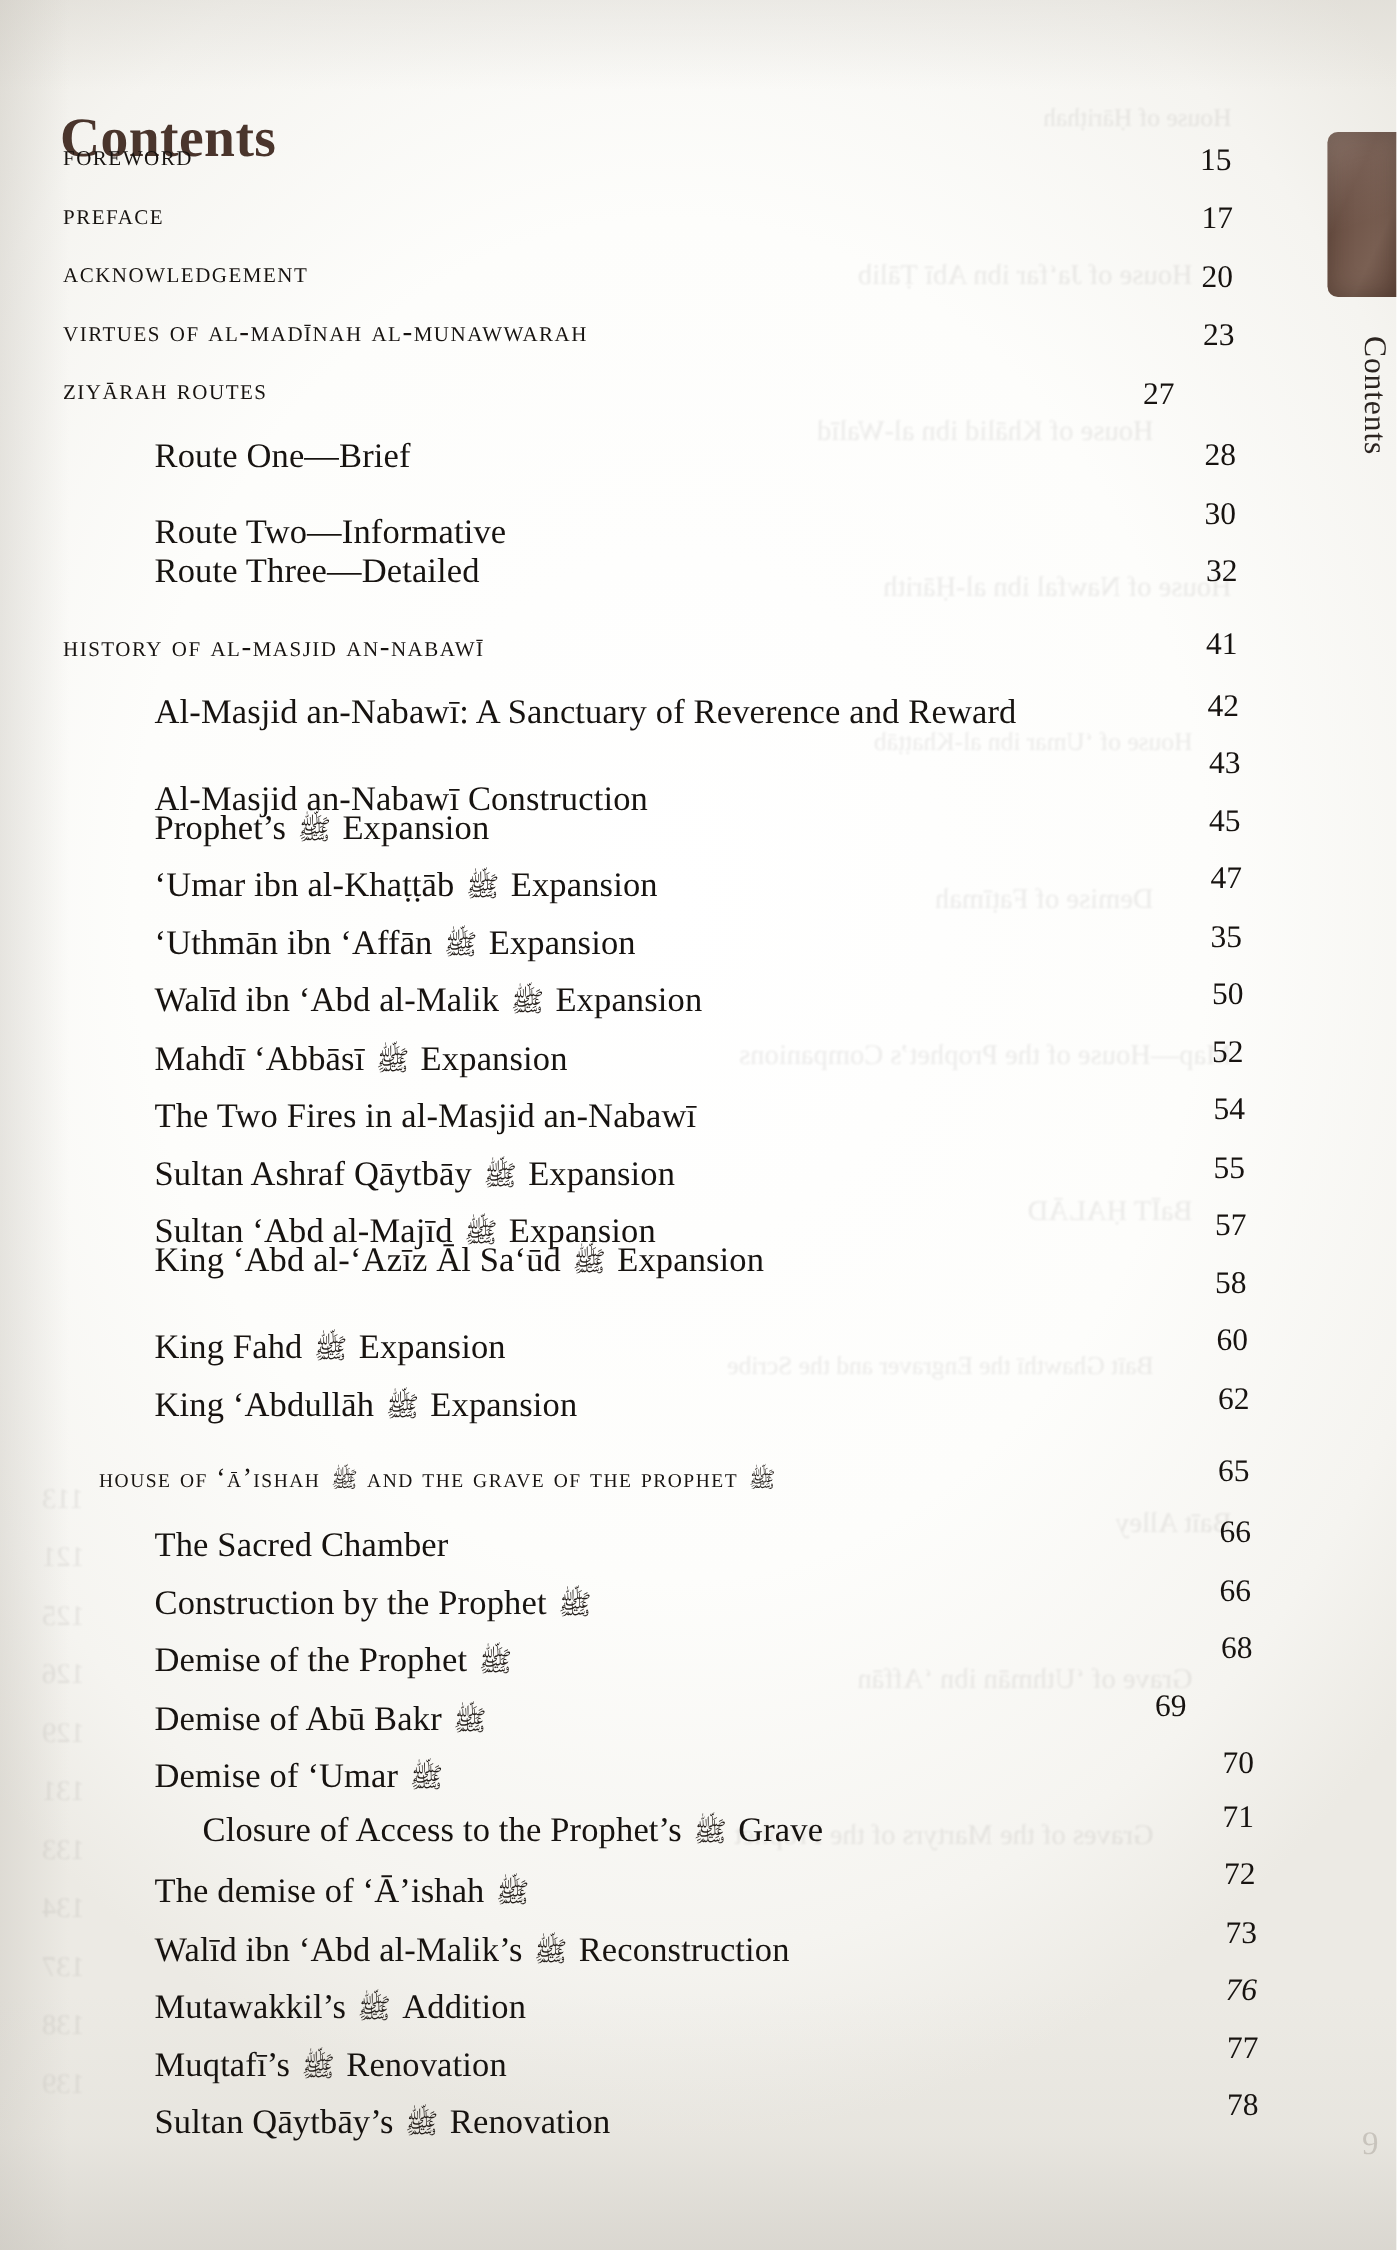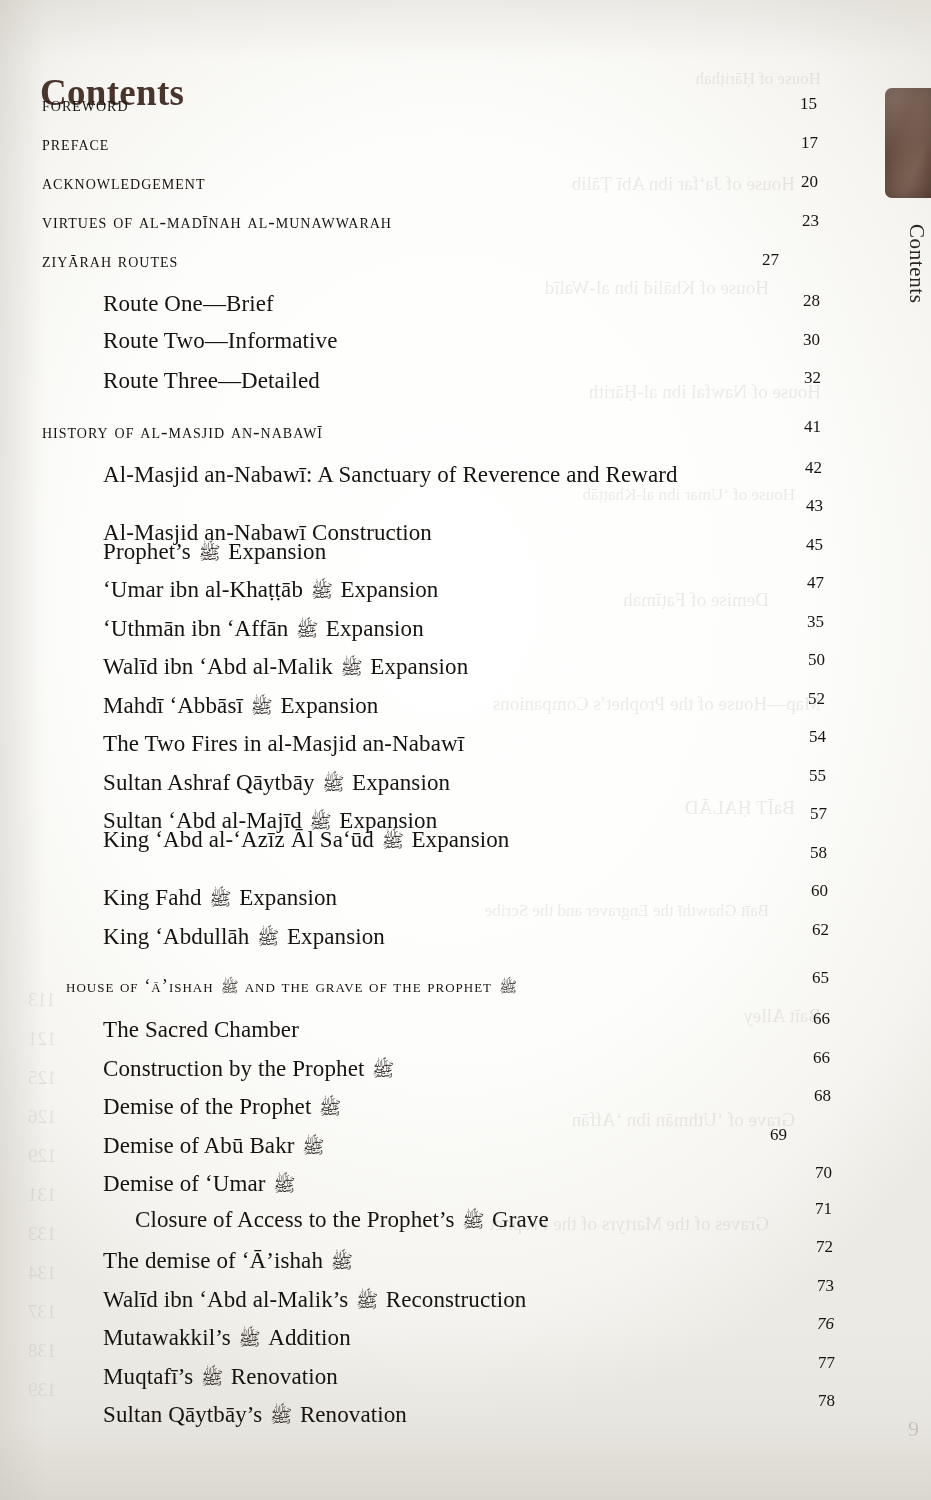--- a/index.html
+++ b/index.html
@@ -91,21 +91,21 @@
   .row .label {
     position: absolute;
     white-space: nowrap;
     color: #171310;
   }
   .row .page {
     position: absolute;
     left: 800px;
     white-space: nowrap;
     color: #171310;
-    font-size: 17px;
+    font-size: 21px;
     font-family: "Liberation Serif", serif;
   }
 
   
   .lvl-major .label {
     left: 42px;
     font-size: 19.5px;
     font-variant: small-caps;
     text-transform: lowercase;
     letter-spacing: 1.0px;
@@ -228,21 +228,21 @@
       </div>
       <div class="row lvl-major">
         <span class="label" style="top: 138px;">ZIYĀRAH ROUTES</span>
         <span class="page" style="top: 138px; left: 762px;">27</span>
       </div>
       <div class="row lvl-sub">
         <span class="label" style="top: 179px;">Route One—Brief</span>
         <span class="page" style="top: 179px; left: 803px;">28</span>
       </div>
       <div class="row lvl-sub">
-        <span class="label" style="top: 216px;">Route Two—Informative</span>
+        <span class="label" style="top: 230px;">Route Two—Informative</span>
         <span class="page" style="top: 217.5px; left: 803px;">30</span>
       </div>
       <div class="row lvl-sub">
         <span class="label" style="top: 256px;">Route Three—Detailed</span>
         <span class="page" style="top: 256px; left: 804px;">32</span>
       </div>
       <div class="row lvl-major">
         <span class="label" style="top: 308.5px;">HISTORY OF AL-MASJID AN-NABAWĪ</span>
         <span class="page" style="top: 304.5px; left: 804px;">41</span>
       </div>

